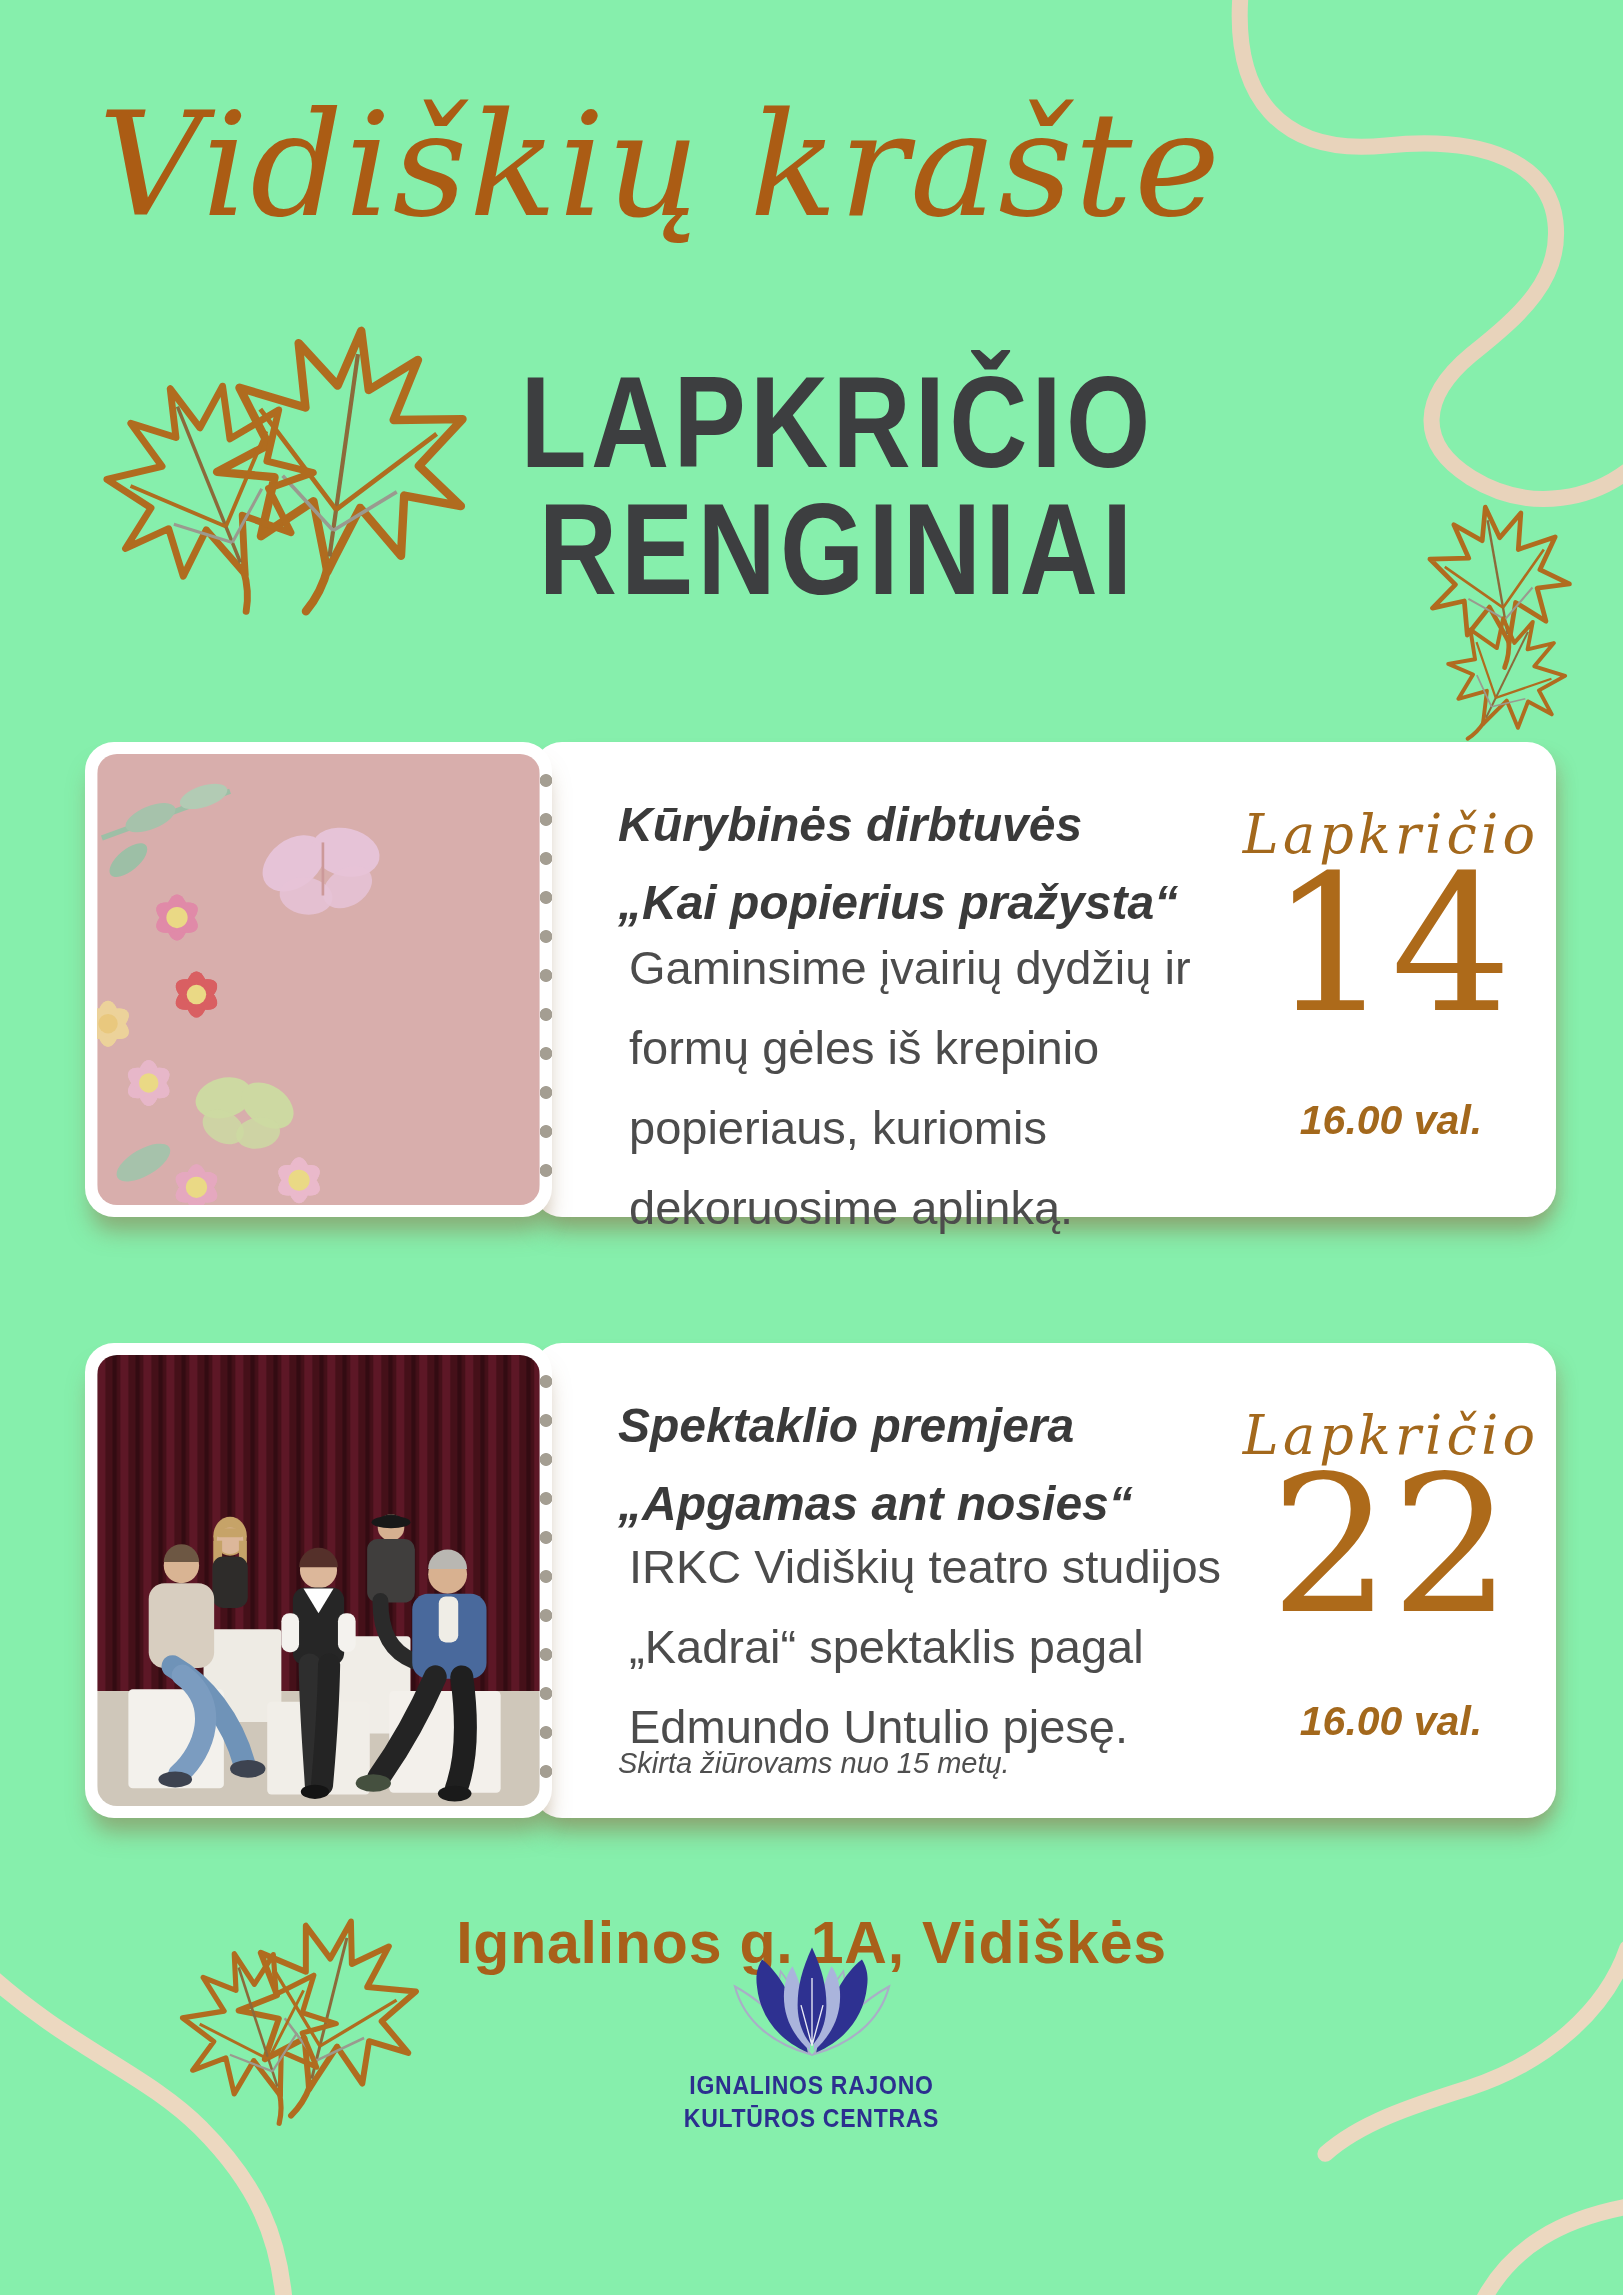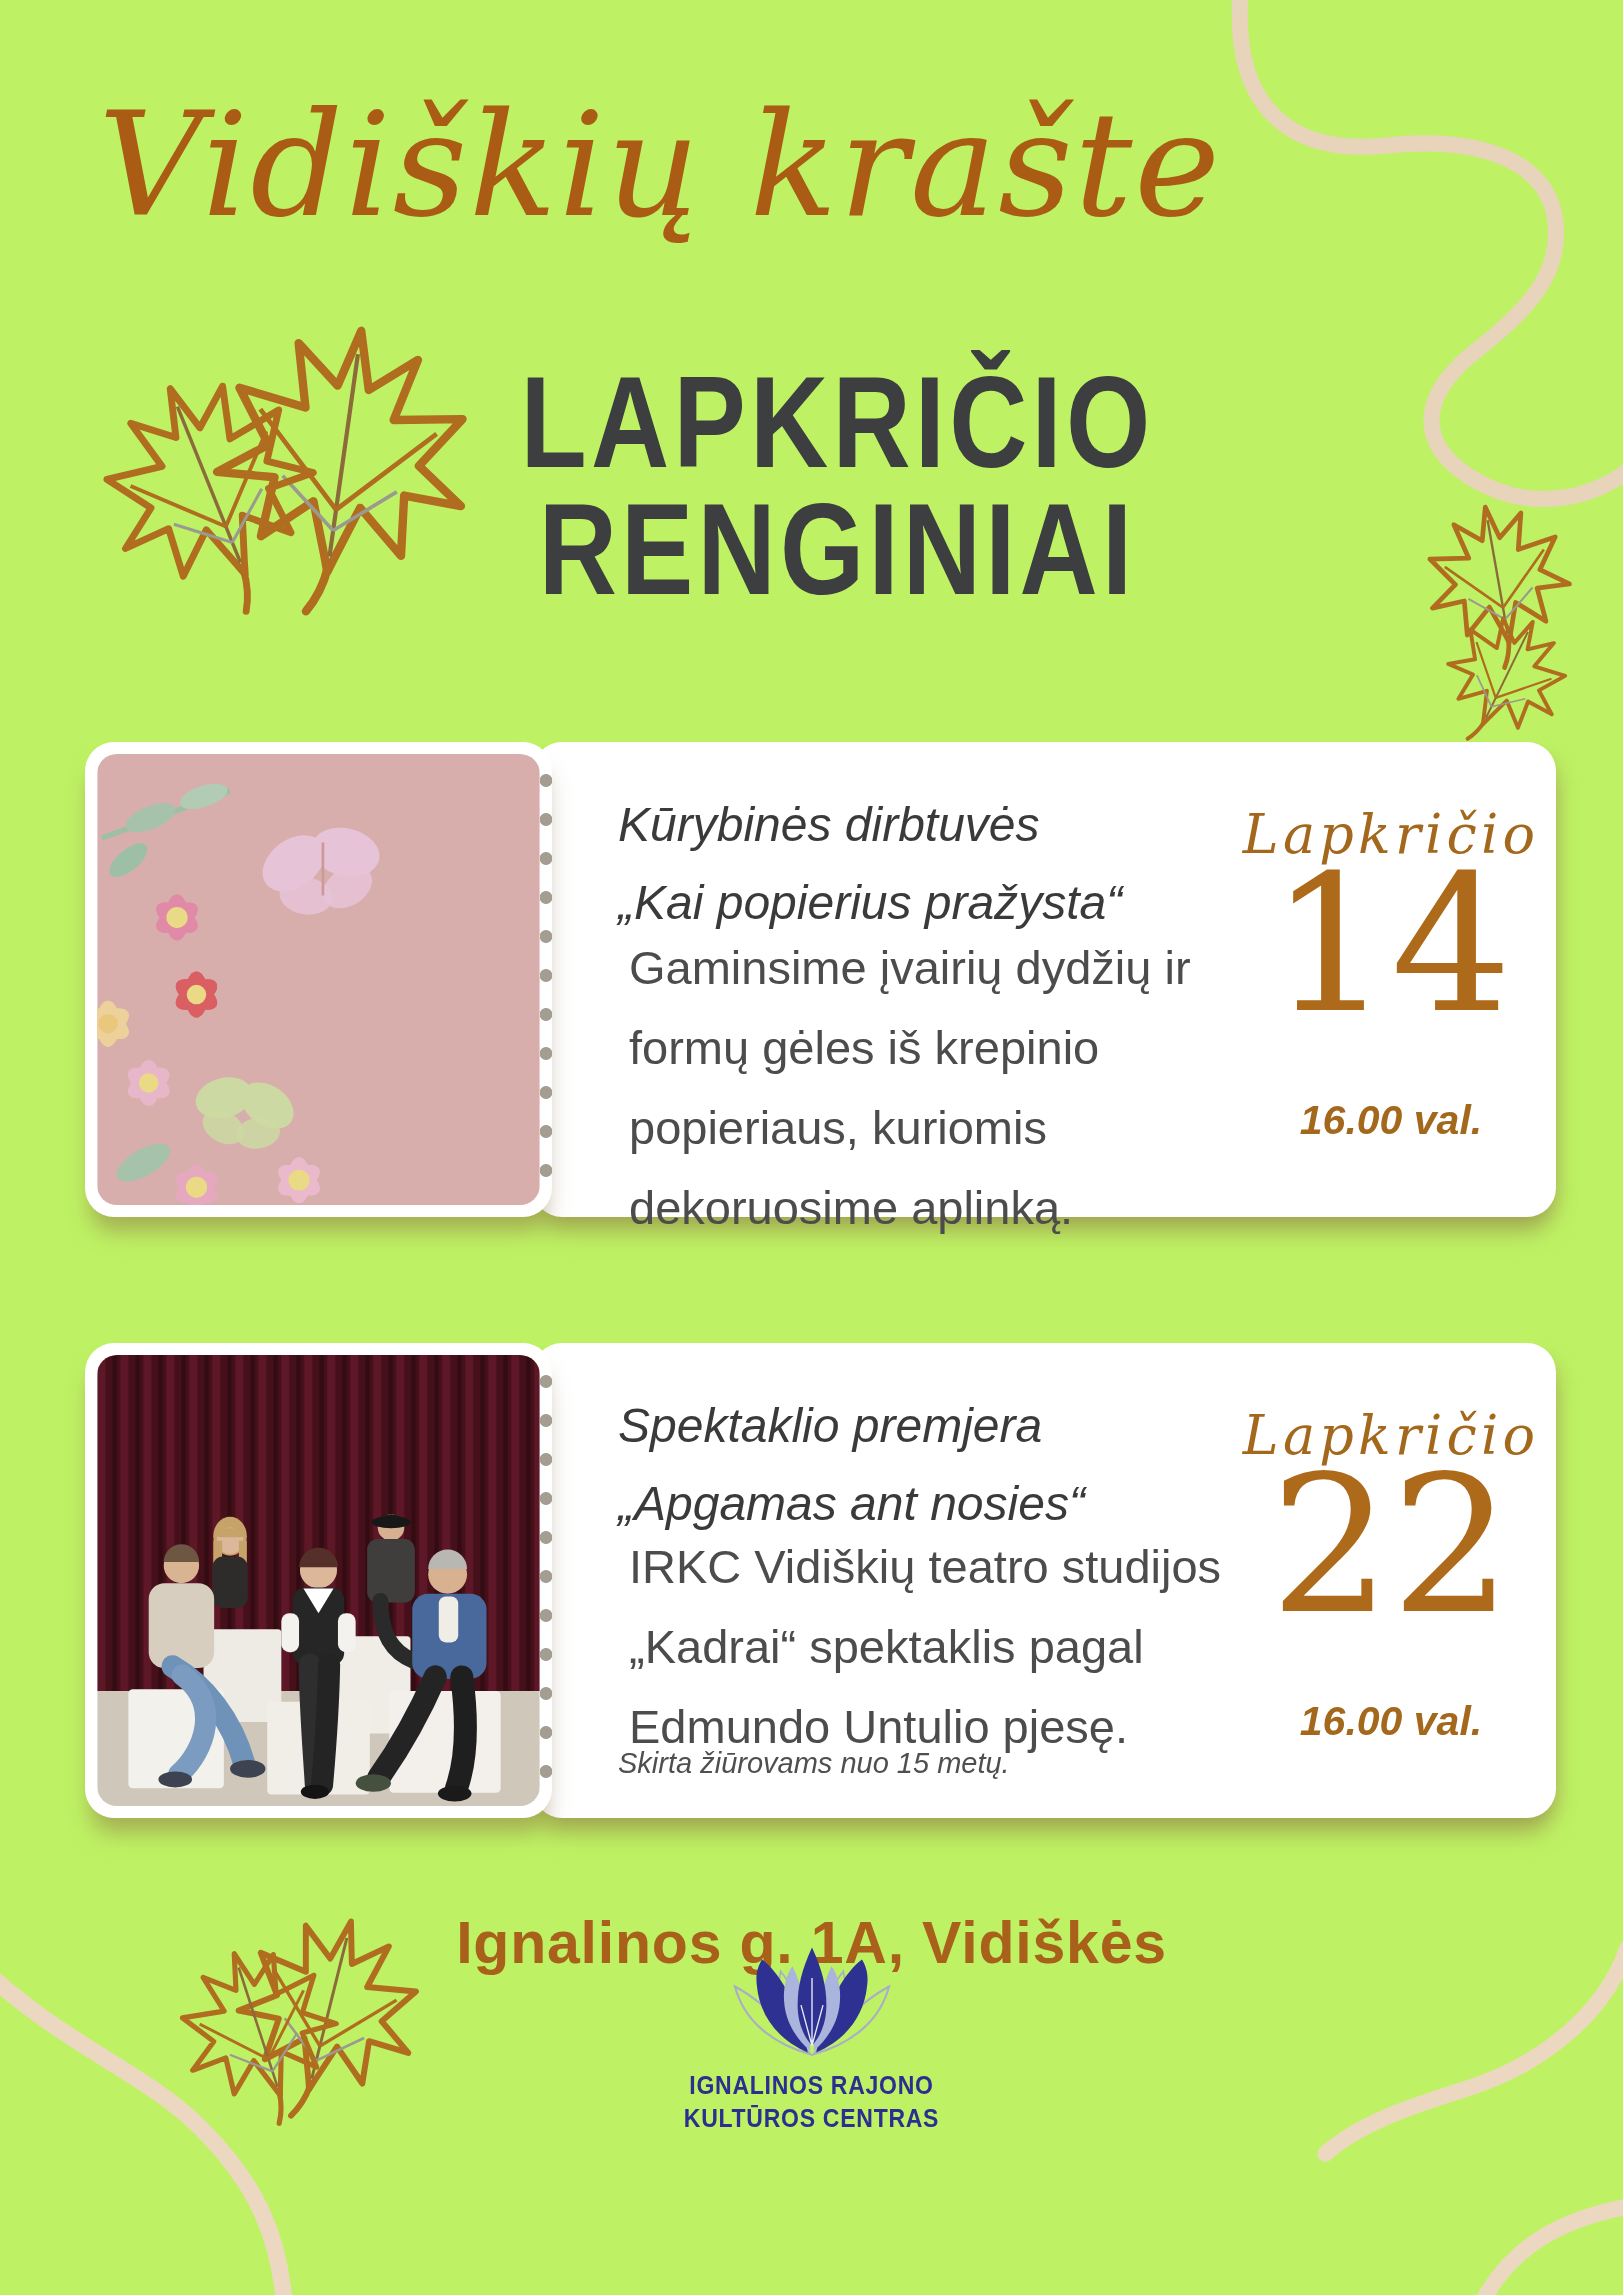--- a/index.html
+++ b/index.html
@@ -1,17 +1,17 @@
 <!DOCTYPE html>
 <html style="font-size:13.5px"><head>
 <meta charset="utf-8">
 <style>
   html,body{margin:0;padding:0;}
   body{font-family:"Liberation Sans",sans-serif;}
-  #poster{position:relative;width:1623px;height:2295px;background:#bef264;overflow:hidden;}
+  #poster{position:relative;width:1623px;height:2295px;background:#86efac;overflow:hidden;}
 
   
   .deco{position:absolute;pointer-events:none;}
 
   
   .script-title{
     position:absolute;left:51px;top:80px;width:1218px;text-align:center;
     font-family:"DejaVu Serif","Liberation Serif",serif;font-style:italic;
     font-size:145px;color:#ab5c14;white-space:nowrap;letter-spacing:1.7px;
   }
@@ -34,21 +34,21 @@
     border-radius:29px;box-shadow:0 20px 22px -6.8px rgba(140,108,66,.5);
   }
   .card .photo-tile svg{position:absolute;left:12px;top:12px;border-radius:20px;}
   .perforation{
     position:absolute;left:455px;top:30px;width:12px;height:414px;
     background-image:radial-gradient(circle at 6px 8.5px,#a49e92 6px,rgba(0,0,0,0) 6.8px);
     background-size:12px 39px;background-repeat:repeat-y;
   }
   .event-title{
     position:absolute;left:533px;top:44px;width:693px;
-    font-weight:normal;font-style:italic;font-size:48px;line-height:78px;color:#3a3a3a;
+    font-weight:bold;font-style:italic;font-size:48px;line-height:78px;color:#3a3a3a;
   }
   .event-desc{
     position:absolute;left:533px;top:186px;width:668px;
     font-size:47px;line-height:80px;color:#4c4c4c;margin-left:11px;
   }
   .event-note{
     position:absolute;left:533px;top:404px;width:592px;
     font-style:italic;font-size:29px;color:#4f4f4f;
   }
   .date-block{position:absolute;left:1137px;top:0;width:338px;height:475px;text-align:center;}

